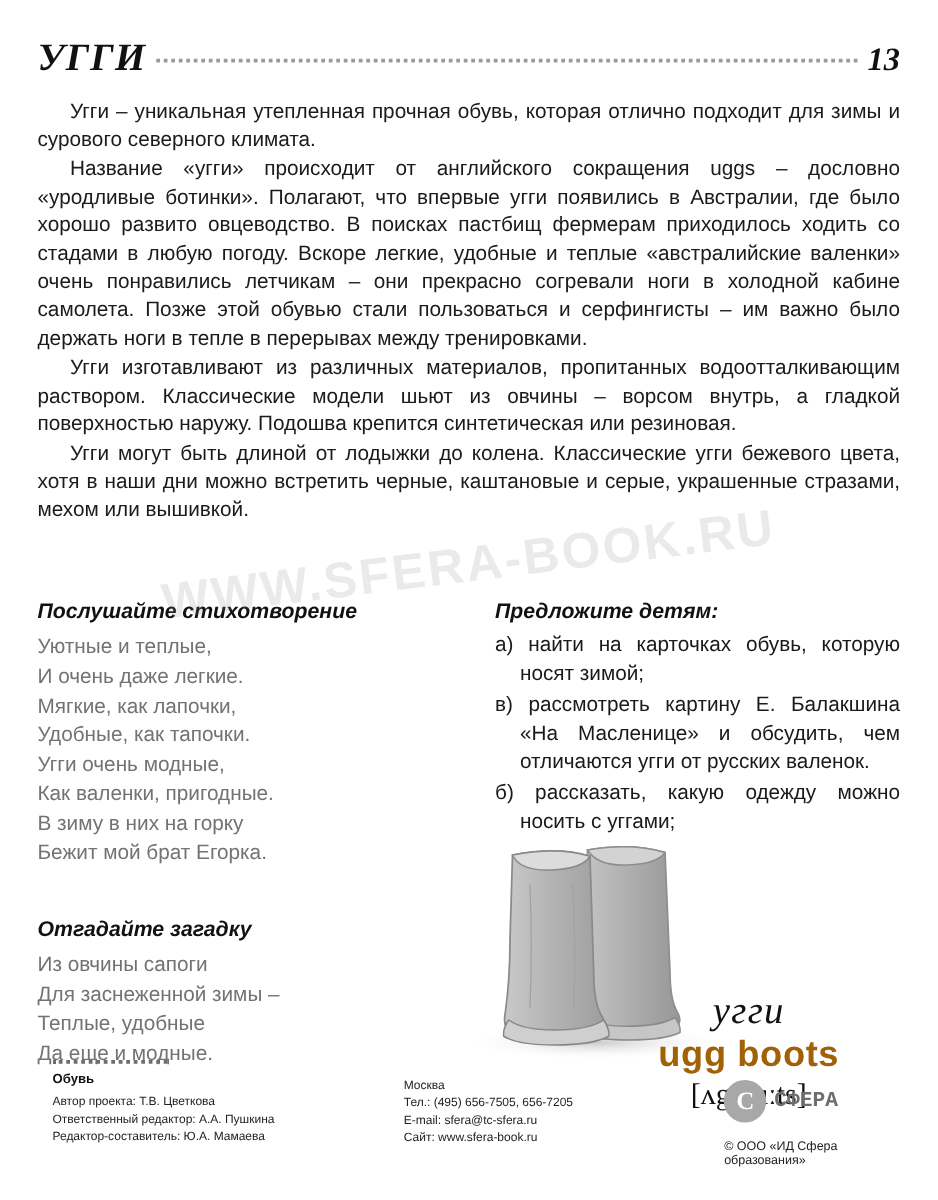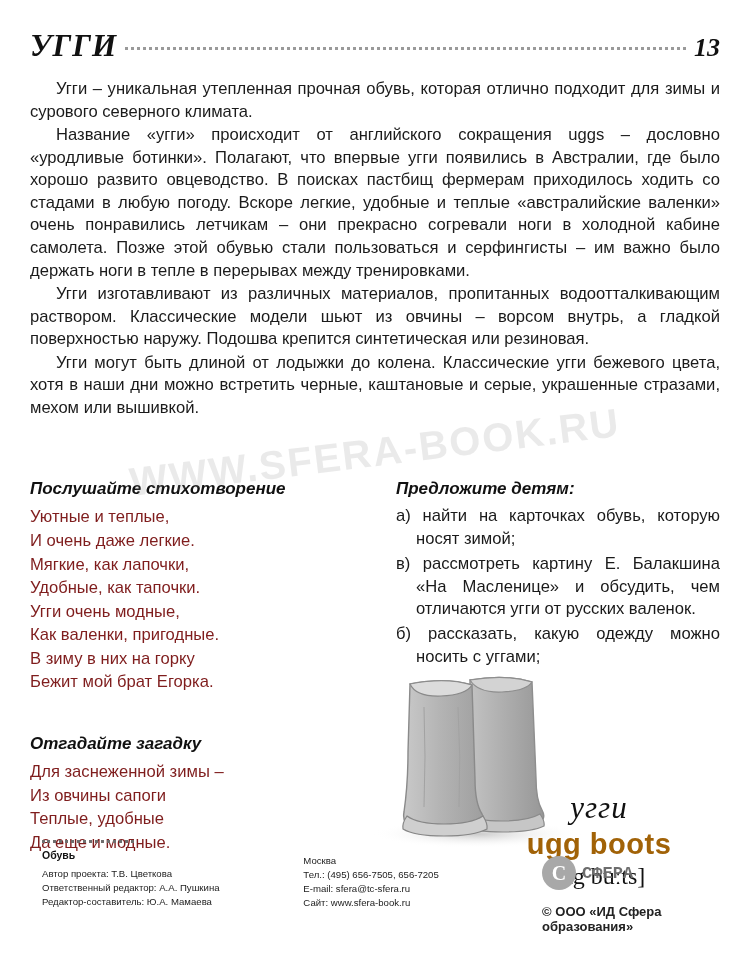--- a/index.html
+++ b/index.html
@@ -91,21 +91,21 @@
     font-weight: bold;
     font-size: 17px;
     color: #111;
     margin-bottom: 6px;
     margin-top: 40px;
   }
   .poem-line {
     font-family: "Liberation Sans", sans-serif;
     font-size: 16.6px;
     line-height: 1.42;
-    color: #7f1d1d;
+    color: #737373;
   }
   .riddle-block {
     margin-top: 30px;
   }
   .answer {
     text-align: right;
     font-family: "Liberation Sans", sans-serif;
     font-size: 16.6px;
     margin-top: 10px;
     padding-right: 75px;
@@ -209,24 +209,23 @@
     font-weight: bold;
   }
   .logo-text {
     font-family: Liberation Mono, monospace;
     font-weight: bold;
     font-size: 17px;
     color: #6d6d6d;
   }
   .copy {
     font-family: "Liberation Sans", sans-serif;
-    font-size: 13px;
+    font-size: 10px;
     color: #222;
     margin-top: 14px;
-    font-weight: bold;
   }
 </style>
 </head>
 <body>
 
 <div class="watermark">WWW.SFERA-BOOK.RU</div>
 
 <div class="page">
 
   <div class="title-row">
@@ -252,22 +251,22 @@
         <div class="poem-line">Мягкие, как лапочки,</div>
         <div class="poem-line">Удобные, как тапочки.</div>
         <div class="poem-line">Угги очень модные,</div>
         <div class="poem-line">Как валенки, пригодные.</div>
         <div class="poem-line">В зиму в них на горку</div>
         <div class="poem-line">Бежит мой брат Егорка.</div>
       </div>
 
       <div class="riddle-block">
         <div class="sub-head">Отгадайте загадку</div>
+        <div class="poem-line">Из овчины сапоги</div>
         <div class="poem-line">Для заснеженной зимы –</div>
-        <div class="poem-line">Из овчины сапоги</div>
         <div class="poem-line">Теплые, удобные</div>
         <div class="poem-line">Да еще и модные.</div>
       </div>
 
     </div>
 
     <div class="col-right">
       <div class="sub-head">Предложите детям:</div>
       <div class="task-item">а) найти на карточках обувь, которую носят зимой;</div>
       <div class="task-item">в) рассмотреть картину Е. Балакшина «На Масленице» и обсудить, чем отличаются угги от русских валенок.</div>

